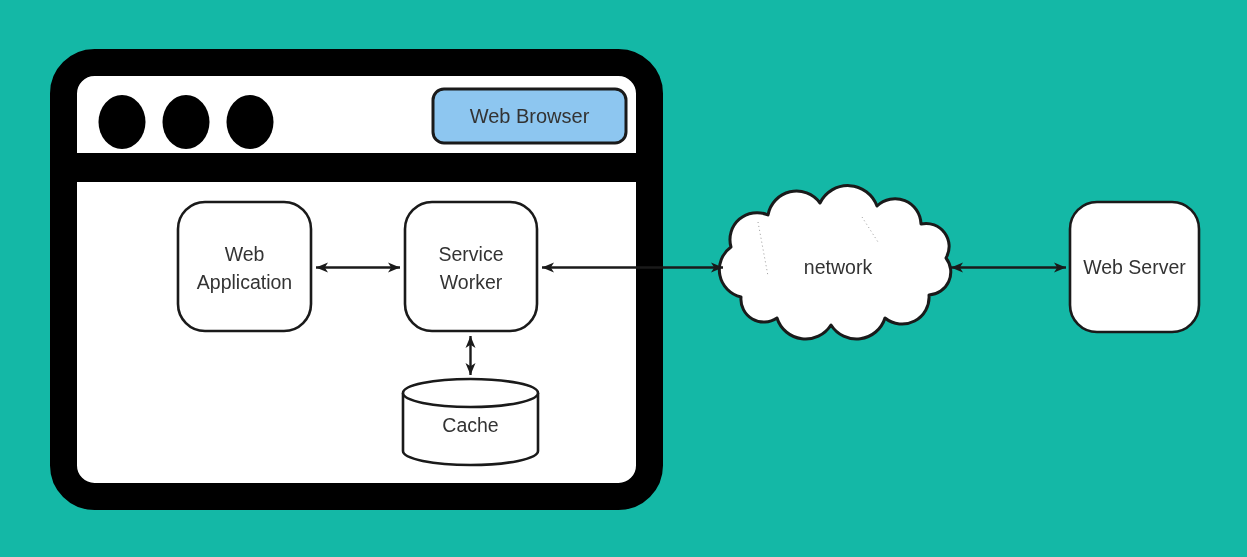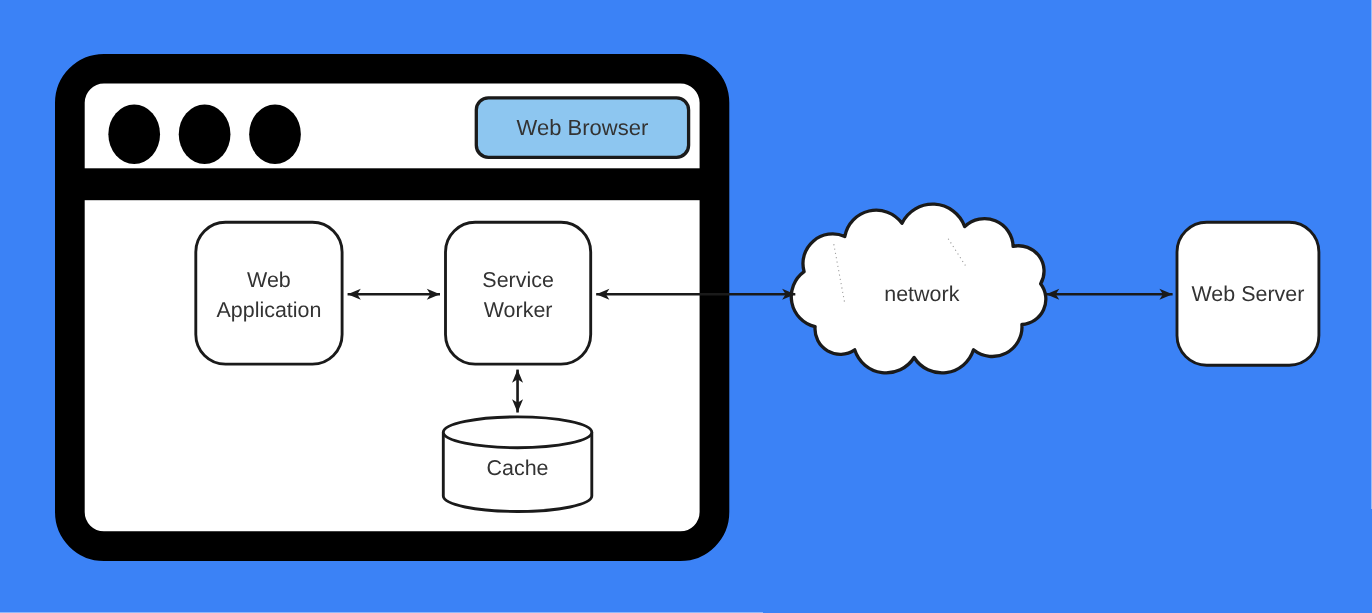--- a/index.html
+++ b/index.html
@@ -1,20 +1,20 @@
 <!DOCTYPE html>
 <html><head>
 <meta charset="utf-8">
 <style>
   html, body { margin: 0; padding: 0; background: #ffffff; }
   .canvas {
     position: relative;
     width: 1247px;
     height: 557px;
-    background: #3b82f6;
+    background: #14b8a6;
     font-family: "Liberation Sans", sans-serif;
     overflow: hidden;
   }
   svg { display: block; }
   text {
     font-family: "Liberation Sans", "DejaVu Sans", sans-serif;
     fill: #333333;
   }
   .node-label { font-size: 19.5px; }
   .browser-label { font-size: 20px; }

